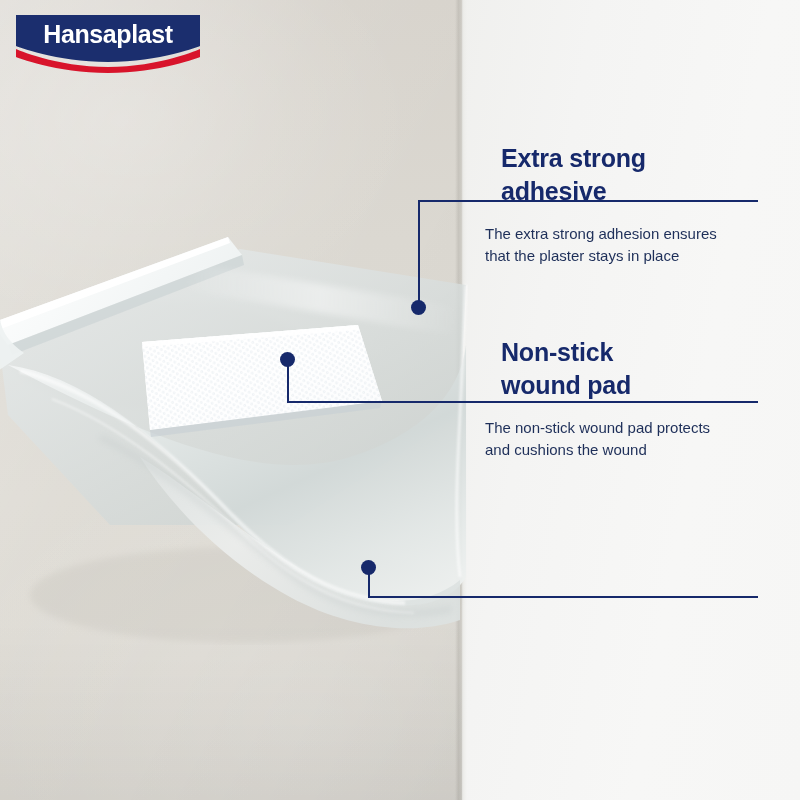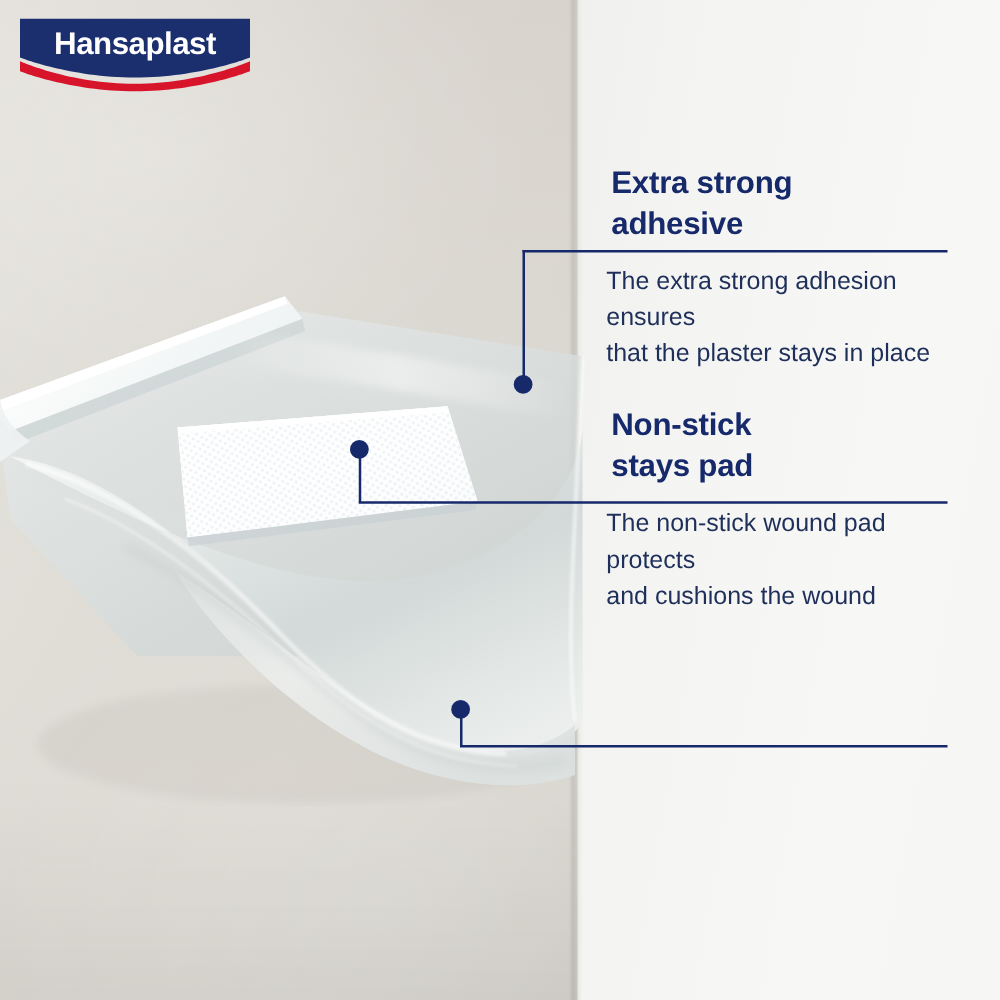--- a/index.html
+++ b/index.html
@@ -86,26 +86,26 @@
   .product svg { display:block; width: 480px; height: 420px; }
 
   
   .section { position: absolute; }
   .section .headline {
     color: #16296b;
     font-weight: bold;
     font-size: 25px;
     line-height: 1.30;
     letter-spacing: -0.2px;
-    margin: 4px;
+    margin: 16px;
     white-space: pre-line;
   }
   .section .body {
     color: #1e2f59;
-    font-size: 20px;
+    font-size: 15px;
     line-height: 1.45;
     margin: 0;
     white-space: pre-line;
   }
 
   
   #sec-1 { left: 485px; top: 126px; width: 300px; }
   #sec-1 .body { margin-top: 16px; }
   #sec-2 { left: 485px; top: 320px; width: 300px; }
   #sec-2 .body { margin-top: 16px; }
@@ -281,19 +281,19 @@
 
   <div class="section" id="sec-1">
     <p class="headline">Extra strong
 adhesive</p>
     <p class="body">The extra strong adhesion ensures
 that the plaster stays in place</p>
   </div>
 
   <div class="section" id="sec-2">
     <p class="headline">Non-stick
-stays pad</p>
+wound pad</p>
     <p class="body">The non-stick wound pad protects
 and cushions the wound</p>
   </div>
 
 
 </div>
 
 </body></html>

